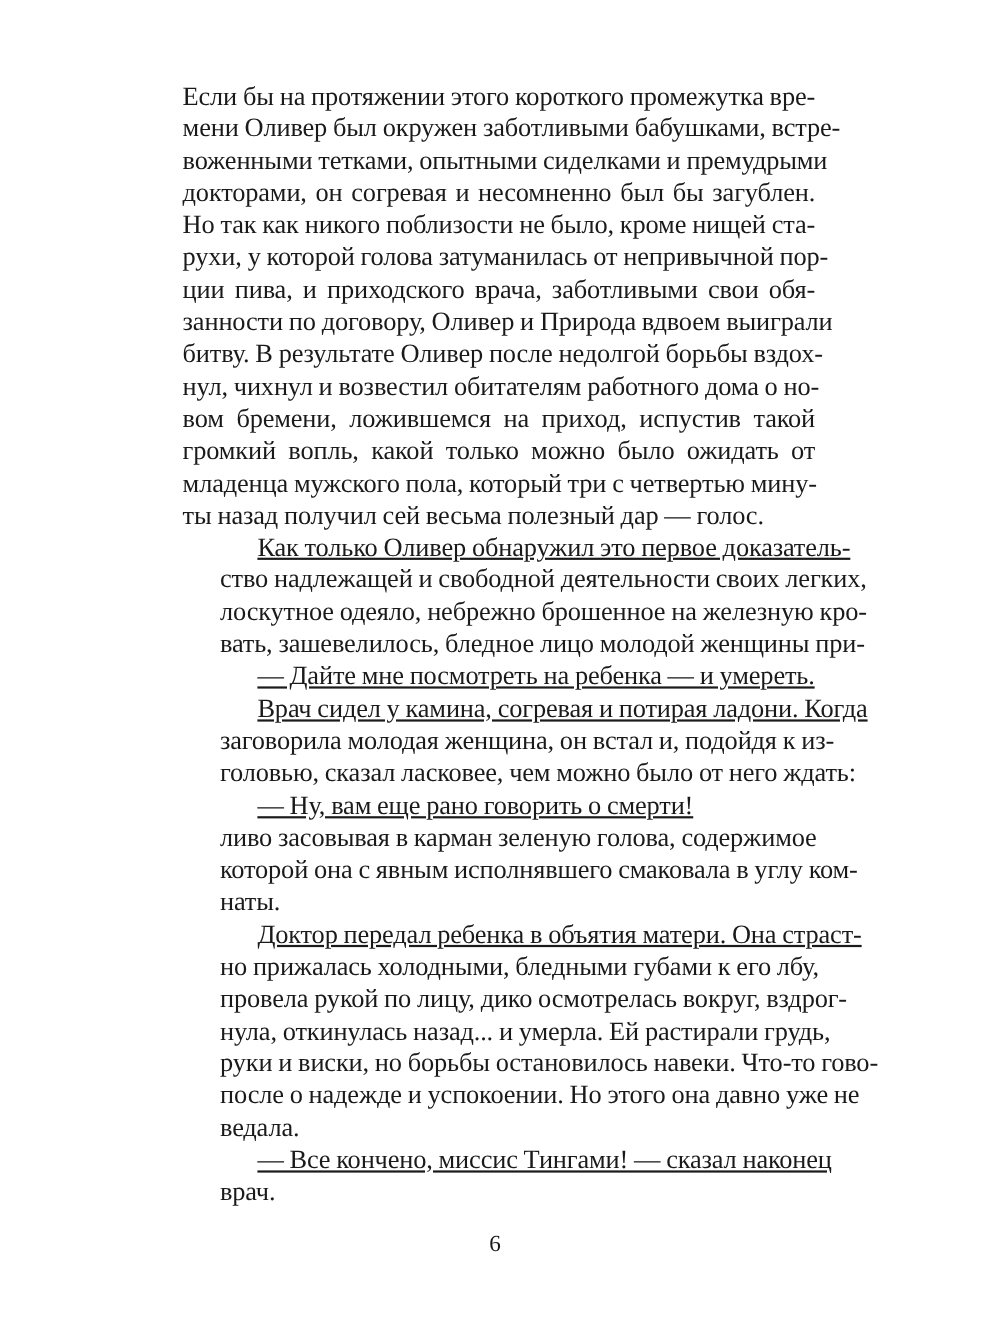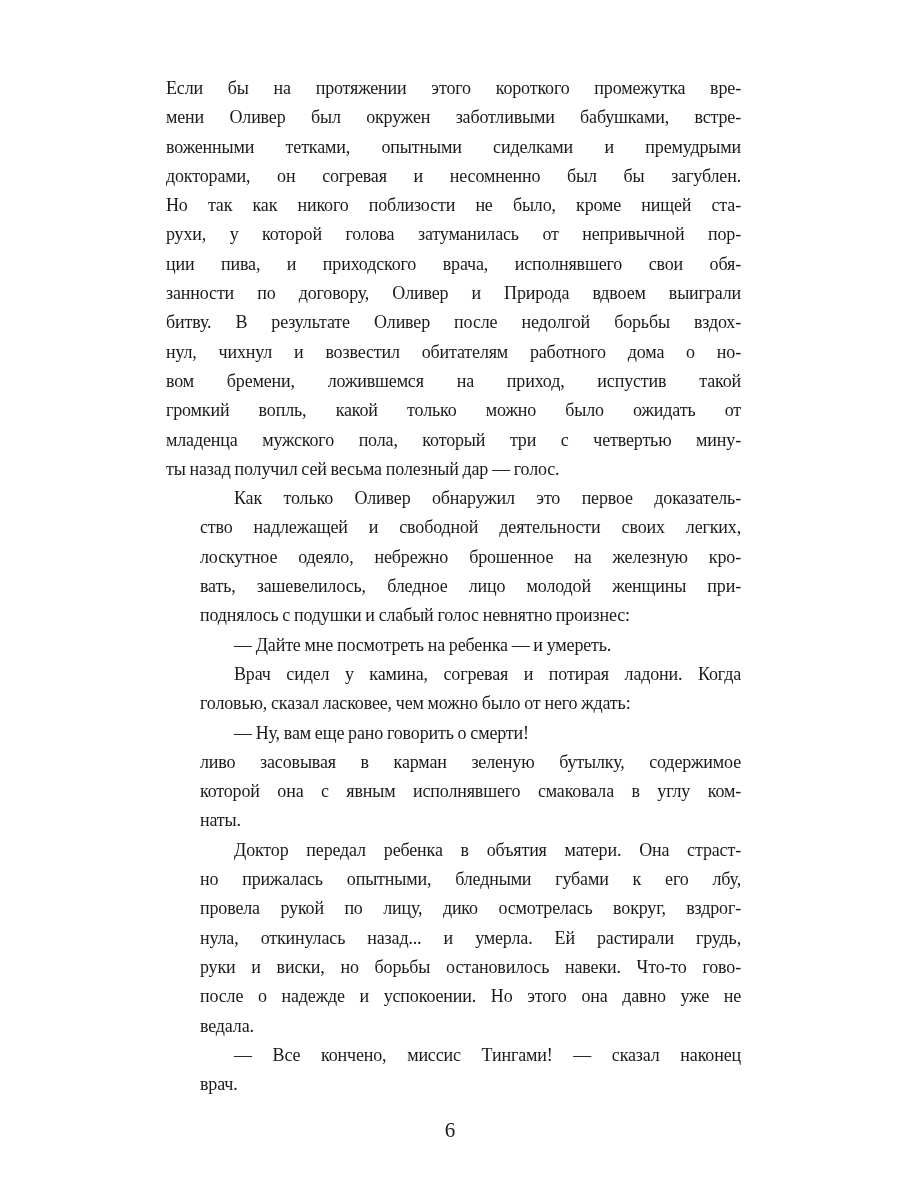--- a/index.html
+++ b/index.html
@@ -16,21 +16,21 @@
       color: #1a1a1a;
     }
     .page {
       position: absolute;
       left: 166px;
       top: 74px;
       width: 575px;
     }
     .para {
       margin: 0;
-      font-size: 18px;
+      font-size: 24px;
       line-height: 29.3px;
       text-align: justify;
       text-indent: 34px;
       letter-spacing: -0.15px;
       word-spacing: -0.5px;
       hyphens: manual;
     }
     .para.first {
       text-indent: 0;
     }
@@ -39,20 +39,21 @@
       text-align: justify;
       text-align-last: justify;
       white-space: nowrap;
       overflow: visible;
     }
     .line.last {
       text-align-last: left;
     }
     .line.indent {
       padding-left: 34px;
+      text-decoration: underline;
     }
     .page-number {
       position: absolute;
       left: 0;
       width: 900px;
       top: 1118px;
       text-align: center;
       font-size: 21px;
       font-family: "Liberation Serif", "DejaVu Serif", serif;
       color: #1a1a1a;
@@ -63,60 +64,60 @@
 
 <div class="page">
 
   <p class="para first">
     <span class="line">Если бы на протяжении этого короткого промежутка вре-</span>
     <span class="line">мени Оливер был окружен заботливыми бабушками, встре-</span>
     <span class="line">воженными тетками, опытными сиделками и премудрыми</span>
     <span class="line">докторами, он согревая и несомненно был бы загублен.</span>
     <span class="line">Но так как никого поблизости не было, кроме нищей ста-</span>
     <span class="line">рухи, у которой голова затуманилась от непривычной пор-</span>
-    <span class="line">ции пива, и приходского врача, исполнявшего свои обя-</span>
+    <span class="line">ции пива, и приходского врача, заботливыми свои обя-</span>
     <span class="line">занности по договору, Оливер и Природа вдвоем выиграли</span>
     <span class="line">битву. В результате Оливер после недолгой борьбы вздох-</span>
     <span class="line">нул, чихнул и возвестил обитателям работного дома о но-</span>
     <span class="line">вом бремени, ложившемся на приход, испустив такой</span>
     <span class="line">громкий вопль, какой только можно было ожидать от</span>
     <span class="line">младенца мужского пола, который три с четвертью мину-</span>
     <span class="line last">ты назад получил сей весьма полезный дар — голос.</span>
   </p>
 
   <p class="para">
     <span class="line indent">Как только Оливер обнаружил это первое доказатель-</span>
     <span class="line">ство надлежащей и свободной деятельности своих легких,</span>
     <span class="line">лоскутное одеяло, небрежно брошенное на железную кро-</span>
     <span class="line">вать, зашевелилось, бледное лицо молодой женщины при-</span>
-    <span class="line last">поднялось с подушки и слабый голос невнятно произнес:</span>
   </p>
 
   <p class="para">
     <span class="line indent last">— Дайте мне посмотреть на ребенка — и умереть.</span>
   </p>
 
   <p class="para">
     <span class="line indent">Врач сидел у камина, согревая и потирая ладони. Когда</span>
+    <span class="line">заговорила молодая женщина, он встал и, подойдя к из-</span>
     <span class="line last">головью, сказал ласковее, чем можно было от него ждать:</span>
   </p>
 
   <p class="para">
     <span class="line indent last">— Ну, вам еще рано говорить о смерти!</span>
   </p>
 
   <p class="para">
-    <span class="line">ливо засовывая в карман зеленую бутылку, содержимое</span>
+    <span class="line">ливо засовывая в карман зеленую голова, содержимое</span>
     <span class="line">которой она с явным исполнявшего смаковала в углу ком-</span>
     <span class="line last">наты.</span>
   </p>
 
   <p class="para">
     <span class="line indent">Доктор передал ребенка в объятия матери. Она страст-</span>
-    <span class="line">но прижалась опытными, бледными губами к его лбу,</span>
+    <span class="line">но прижалась холодными, бледными губами к его лбу,</span>
     <span class="line">провела рукой по лицу, дико осмотрелась вокруг, вздрог-</span>
     <span class="line">нула, откинулась назад... и умерла. Ей растирали грудь,</span>
     <span class="line">руки и виски, но борьбы остановилось навеки. Что-то гово-</span>
     <span class="line">после о надежде и успокоении. Но этого она давно уже не</span>
     <span class="line last">ведала.</span>
   </p>
 
   <p class="para">
     <span class="line indent">— Все кончено, миссис Тингами! — сказал наконец</span>
     <span class="line last">врач.</span>

